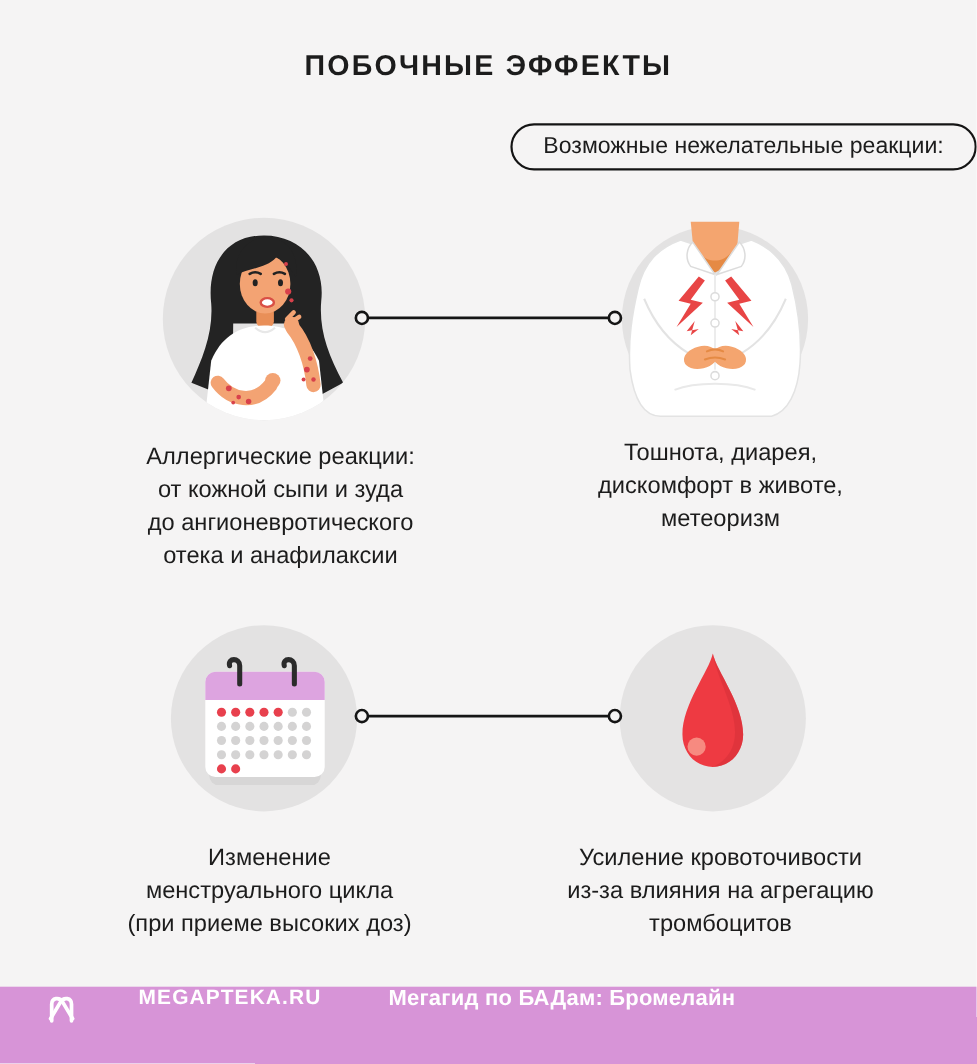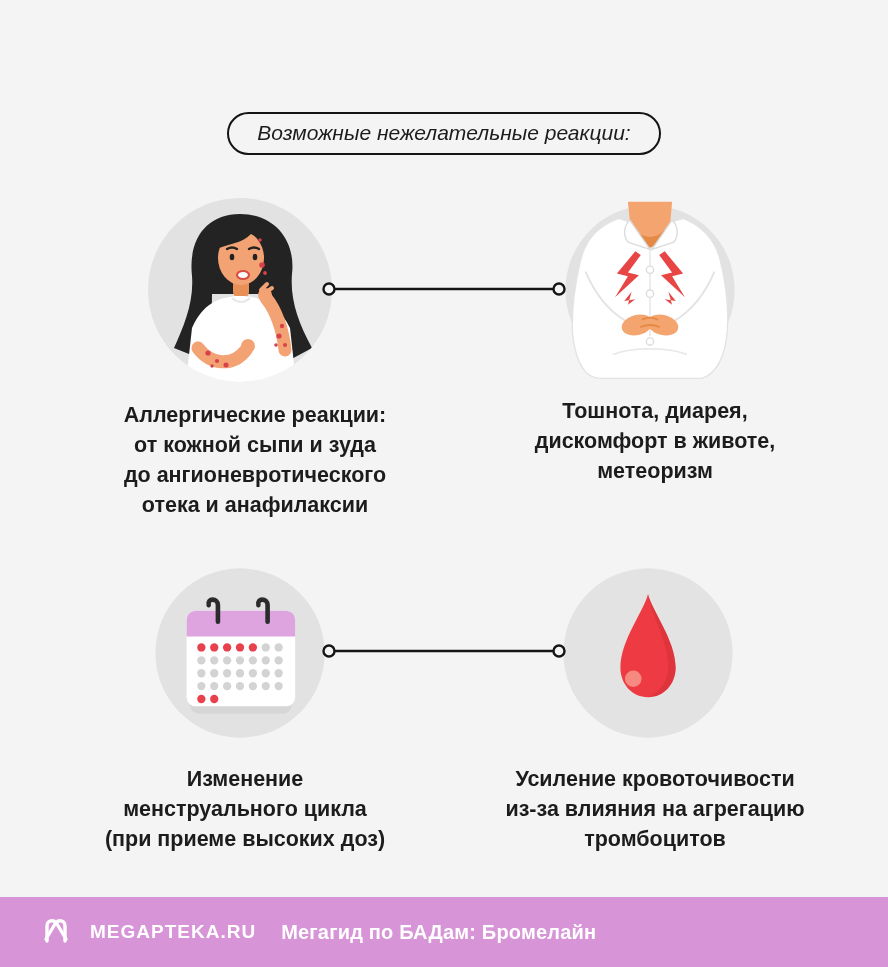--- a/index.html
+++ b/index.html
@@ -21,22 +21,21 @@
     text-align: center;
     font-size: 26px;
     font-weight: 800;
     letter-spacing: 2px;
   }
   .badge-wrap {
     position: absolute;
     top: 112px;
     left: 0;
     width: 100%;
-    text-align: center;
-    font-style: italic;
+    text-align: right;
   }
   .badge {
     display: inline-block;
     border: 2.5px solid #141414;
     border-radius: 24px;
     padding: 7px 28px 8px 28px;
     font-size: 21px;
     font-weight: 400;
     background: transparent;
   }
@@ -56,38 +55,39 @@
     height: 16px;
   }
   .pos-l1 { left: 320px; top: 281px; }
   .pos-l2 { left: 320px; top: 643px; }
   .caption {
     position: absolute;
     width: 400px;
     text-align: center;
     font-size: 21.5px;
     line-height: 30px;
-    font-weight: 700;
+    font-weight: 400;
     white-space: pre-line;
     color: #1c1c1c;
   }
   .pos-t1 { left: 55px;  top: 400px; }
   .pos-t2 { left: 455px; top: 396px; }
   .pos-t3 { left: 45px;  top: 764px; }
   .pos-t4 { left: 455px; top: 764px; }
   .footer {
     position: absolute;
     left: 0;
     bottom: 0;
     width: 100%;
     height: 70px;
     background: #d794d7;
     display: flex;
-    align-items: center;
+    align-items: flex-start;
     padding: 0 36px;
+    gap: 36px;
   }
   .footer .logo { flex: 0 0 auto; margin-right: 14px; }
   .brand {
     color: #ffffff;
     font-size: 19px;
     font-weight: 700;
     letter-spacing: 1px;
   }
   .tagline {
     color: #ffffff;
@@ -95,20 +95,21 @@
     font-weight: 700;
     margin-left: 25px;
     letter-spacing: 0.2px;
   }
 </style>
 </head>
 <body>
 
 <div class="canvas">
 
+  <div class="title">ПОБОЧНЫЕ ЭФФЕКТЫ</div>
 
   <div class="badge-wrap">
     <span class="badge">Возможные нежелательные реакции:</span>
   </div>
 
   <div class="circle pos-c1">
     <span>
     <svg width="184" height="184" viewBox="0 0 184 184">
       <defs>
             <clipPath id="clipA">

